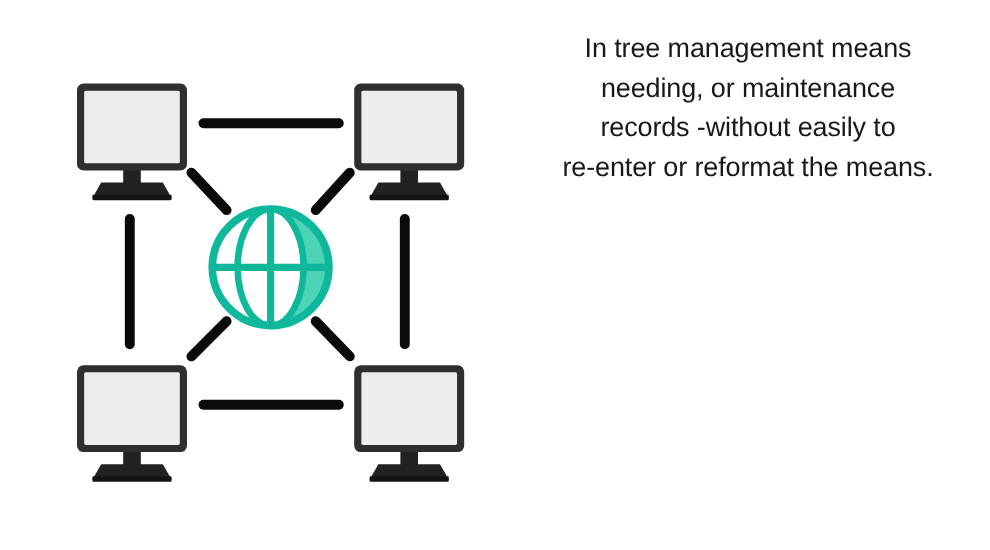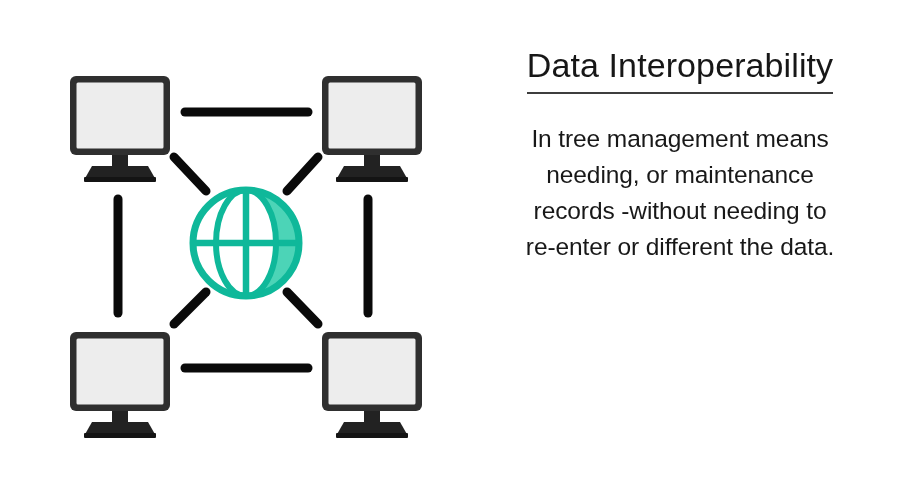--- a/index.html
+++ b/index.html
@@ -151,26 +151,22 @@
 
         <path d="M 0 -53 A 30 53 0 0 0 0 53" fill="none" stroke="#0fb89a" stroke-width="6"></path>
 
         <path d="M 0 -53 A 30 53 0 0 1 0 53" fill="none" stroke="#0fb89a" stroke-width="6"></path>
       </g>
     </svg>
   </div>
 
   <div id="text-panel">
 
-    <div id="title-block">
-      <div id="page-title">Data Interoperability</div>
-      <div id="title-underline"></div>
-    </div>
 
     <div id="body-copy">
       <span class="copy-line">In tree management means</span>
       <span class="copy-line">needing, or maintenance</span>
-      <span class="copy-line">records -without needing to</span>
-      <span class="copy-line">re-enter or different the data.</span>
+      <span class="copy-line">records -without easily to</span>
+      <span class="copy-line">re-enter or reformat the means.</span>
     </div>
 
   </div>
 </div>
 
 </body></html>

